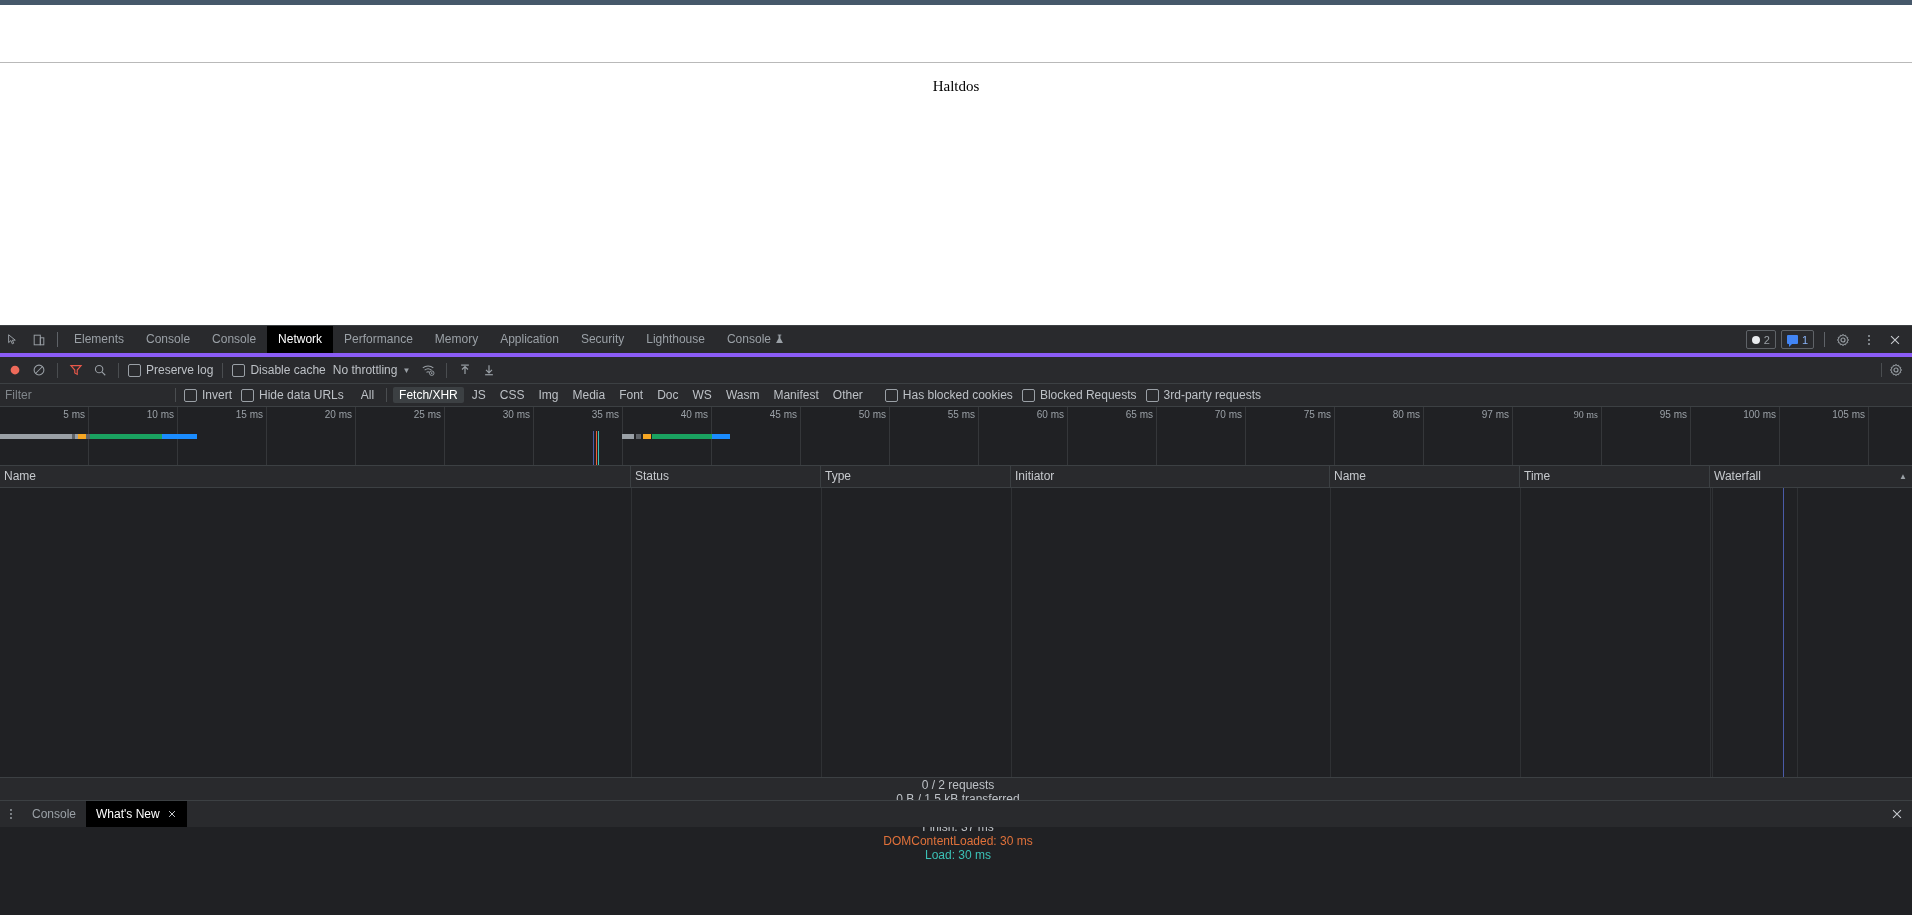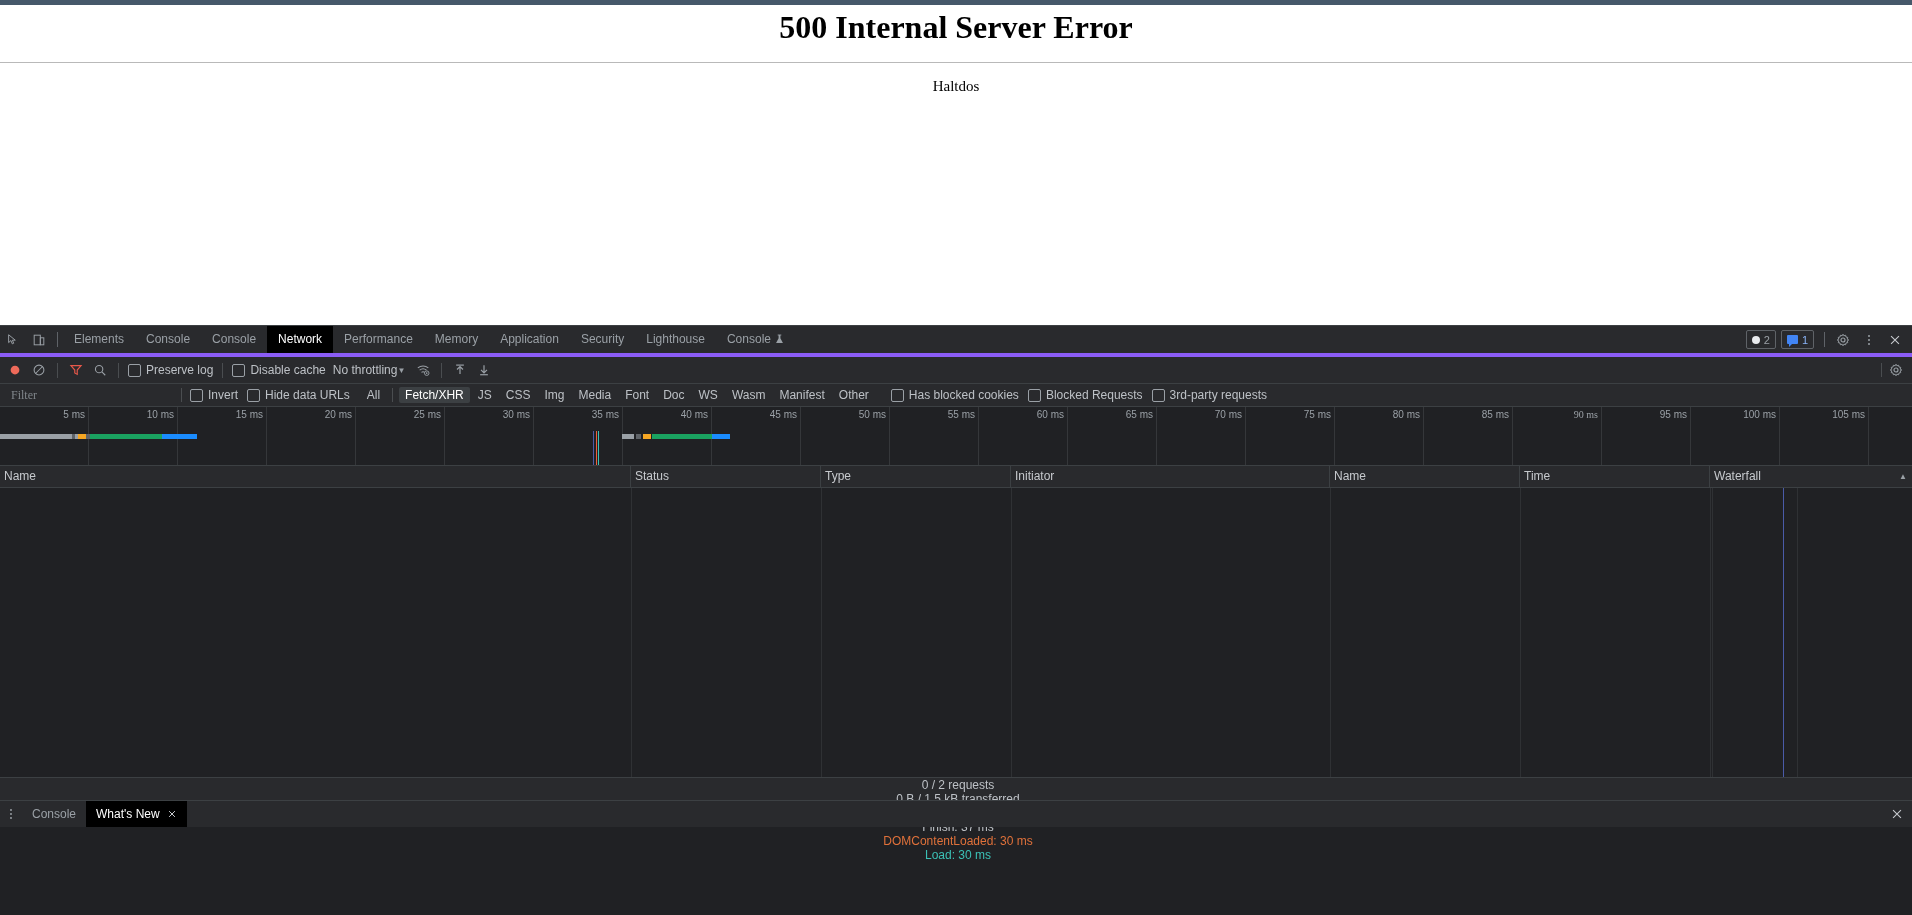--- a/index.html
+++ b/index.html
@@ -69,33 +69,33 @@
   #net-toolbar{
     position:relative;height:26px;background:#292a2d;border-bottom:1px solid #3c4043;
     display:flex;align-items:center;padding-left:3px;
   }
   .ntb-btn{width:24px;height:24px;display:flex;align-items:center;justify-content:center;cursor:pointer;color:#9aa0a6;}
   .vsep{width:1px;height:15px;background:#4a4d50;margin:0 6px;}
   .chk-wrap{display:flex;align-items:center;gap:5px;color:#bdc1c6;font-size:12px;cursor:pointer;padding:0 3px;}
   .chkbox{
     width:11px;height:11px;border:1px solid #9aa0a6;border-radius:2px;background:transparent;display:inline-block;
   }
-  #throttle{display:flex;align-items:center;color:#bdc1c6;font-size:12px;cursor:pointer;margin-left:4px;}
+  #throttle{display:flex;align-items:center;gap:5px;color:#bdc1c6;font-size:12px;cursor:pointer;margin-left:4px;}
   .caret{font-size:8px;color:#9aa0a6;}
   #toolbar-gear{position:absolute;right:6px;top:3px;width:20px;height:20px;display:flex;align-items:center;justify-content:center;color:#9aa0a6;cursor:pointer;}
   .tb-gear-sep{position:absolute;right:30px;top:6px;width:1px;height:14px;background:#4a4d50;}
 
   
   #filter-row{
     position:relative;height:22px;background:#292a2d;border-bottom:1px solid #3c4043;
     display:flex;align-items:center;
   }
   #filter-input{
     width:160px;height:20px;background:transparent;border:none;outline:none;
-    color:#a3a3a3;font-size:12px;padding-left:11px;font-family:Liberation Serif, serif;
+    color:#a3a3a3;font-size:12px;padding-left:5px;font-family:Liberation Sans, sans-serif;
   }
   #filter-input::placeholder{color:#80868b;}
   #filter-divider{width:1px;height:14px;background:#4a4d50;margin:0 8px;}
   .ftype{
     padding:1px 6px;color:#bdc1c6;font-size:12px;cursor:pointer;border-radius:2px;margin:0 1px;
   }
   .ftype.sel{background:#3c4043;color:#ffffff;}
   .fchk{display:flex;align-items:center;gap:5px;color:#bdc1c6;font-size:12px;cursor:pointer;margin-left:9px;}
 
   
@@ -148,21 +148,20 @@
   .dw-close{font-size:11px;color:#9aa0a6;}
   #drawer-right{position:absolute;right:8px;top:0;height:26px;display:flex;align-items:center;color:#9aa0a6;cursor:pointer;}
 
   .ico svg{display:block;}
 </style>
 </head>
 <body>
 
 <div id="page-area">
   <div id="top-strip"></div>
-  <div id="err-title">500 Internal Server Error</div>
   <div id="hr-1"></div>
   <div id="sub-text">Haltdos</div>
 </div>
 
 <div id="devtools">
 
   <div id="dt-tabbar">
     <div class="tb-icon ico">
       <svg width="14" height="14" viewBox="0 0 16 16">
           <path d="M3 2 L3 11 L5.6 8.6 L7.2 12.4 L8.8 11.7 L7.3 8.2 L10.6 8.2 Z" fill="none" stroke="#9aa0a6" stroke-width="1.1"></path>
@@ -396,21 +395,21 @@
       <div class="tick" style="left: 1157px; width: 89px;">
         <div class="tick-label">70 ms</div>
       </div>
       <div class="tick" style="left: 1246px; width: 89px;">
         <div class="tick-label">75 ms</div>
       </div>
       <div class="tick" style="left: 1335px; width: 89px;">
         <div class="tick-label">80 ms</div>
       </div>
       <div class="tick" style="left: 1424px; width: 89px;">
-        <div class="tick-label">85 ms</div>
+        <div class="tick-label">97 ms</div>
       </div>
       <div class="tick" style="left: 1513px; width: 89px; font-family: Liberation Serif, serif;">
         <div class="tick-label">90 ms</div>
       </div>
       <div class="tick" style="left: 1602px; width: 89px;">
         <div class="tick-label">95 ms</div>
       </div>
       <div class="tick" style="left: 1691px; width: 89px;">
         <div class="tick-label">100 ms</div>
       </div>

